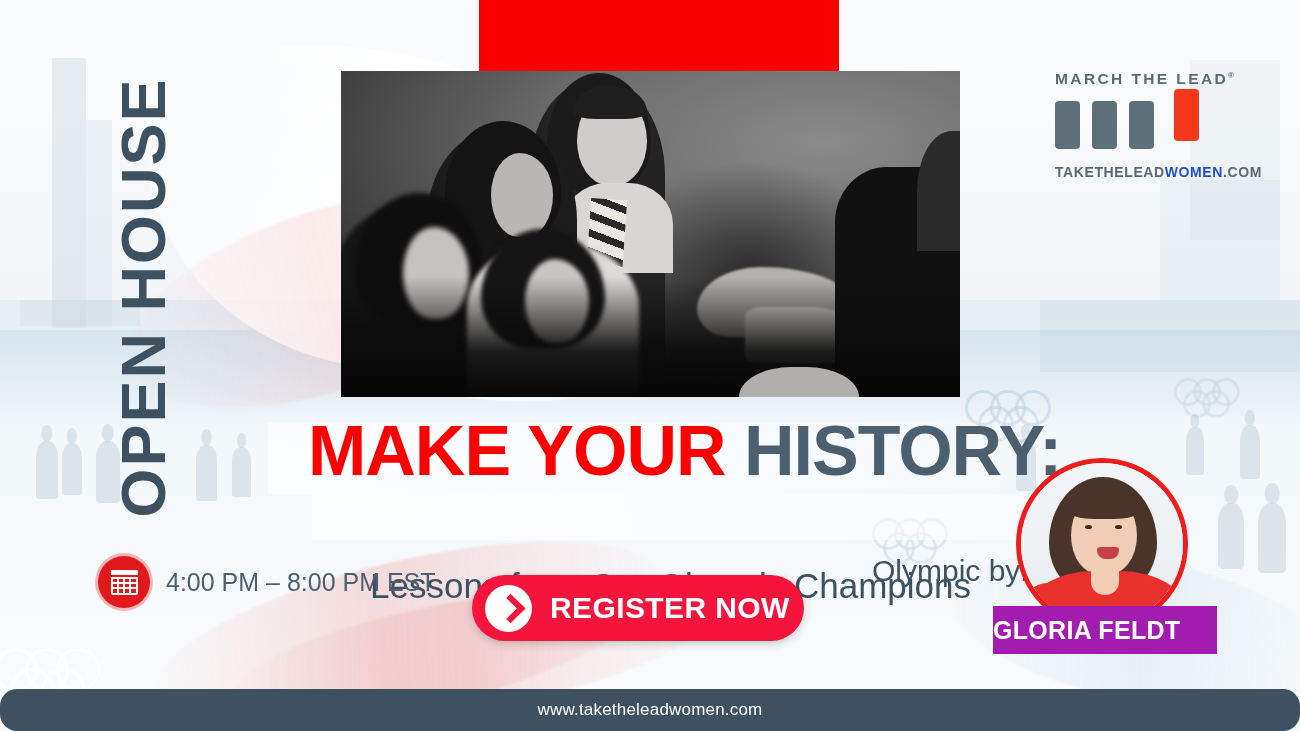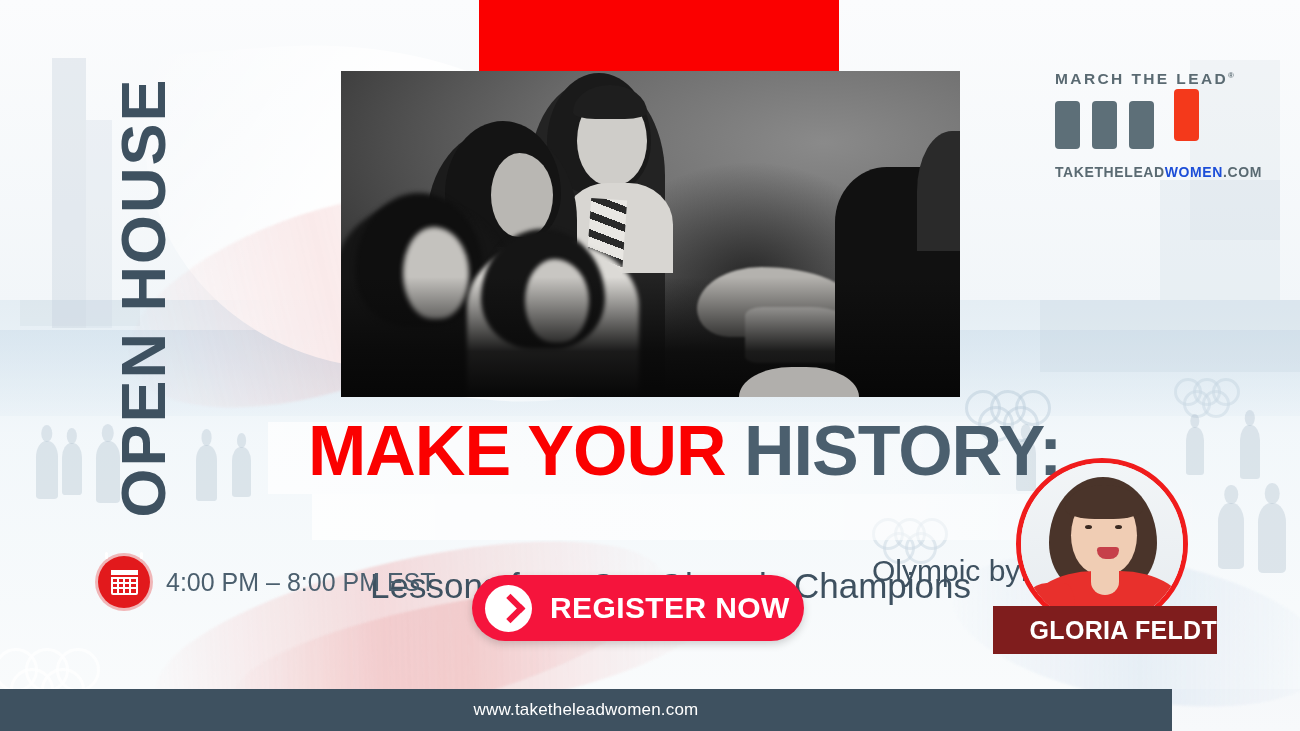--- a/index.html
+++ b/index.html
@@ -276,22 +276,22 @@
     position:absolute; left:-2px; top:120px; width:56px; height:58px;
     background:#e8302c; border-radius:50% 20% 0 0/60% 40% 0 0;
   }
   #portrait .neckV {
     position:absolute; left:70px; top:106px; width:28px; height:26px;
     background:#f0cdb4; border-radius:0 0 50% 50%;
   }
   #nameplate {
     position:absolute; left:993px; top:606px;
     width:224px; height:48px;
-    background:#7f1d1d;
-    display:flex; align-items:center; justify-content:flex-end;
+    background:#a21caf;
+    display:flex; align-items:center; justify-content:flex-start;
   }
   #nameplate span {
     color:#fff; font-size:25px; font-weight:bold; letter-spacing:.3px; white-space:nowrap;
   }
 
   
   #logo { position:absolute; left:1055px; top:70px; width:185px; }
   #logo .logo-word {
     font-size:15.5px; font-weight:bold; color:#5a6a72;
     letter-spacing:2.4px; white-space:nowrap;
@@ -303,23 +303,23 @@
   }
   #logo .bars i.accent { background:#f4391b; margin-left:8px; height:52px; margin-top:-12px; }
   #logo .logo-url {
     margin-top:15px; font-size:14px; font-weight:bold; letter-spacing:.6px; white-space:nowrap;
   }
   #logo .logo-url .g { color:#5a6a72; }
   #logo .logo-url .r { color:#1d4ed8; }
 
   
   #footer {
-    position:absolute; left:0; bottom:0; width:1172px; height:42px;
+    position:absolute; left:0; bottom:0; width:1300px; height:42px;
     background:#3e5160;
-    display:flex; align-items:center; justify-content:center;
+    display:flex; align-items:center; justify-content:center;border-radius:17px;
   }
   #footer span { color:#fff; font-size:17px; letter-spacing:.2px; }
 </style>
 </head>
 <body>
 
 <div id="poster">
 
   <div class="bg-layer bg-base"></div>
   <div class="bg-snowfield"></div>

